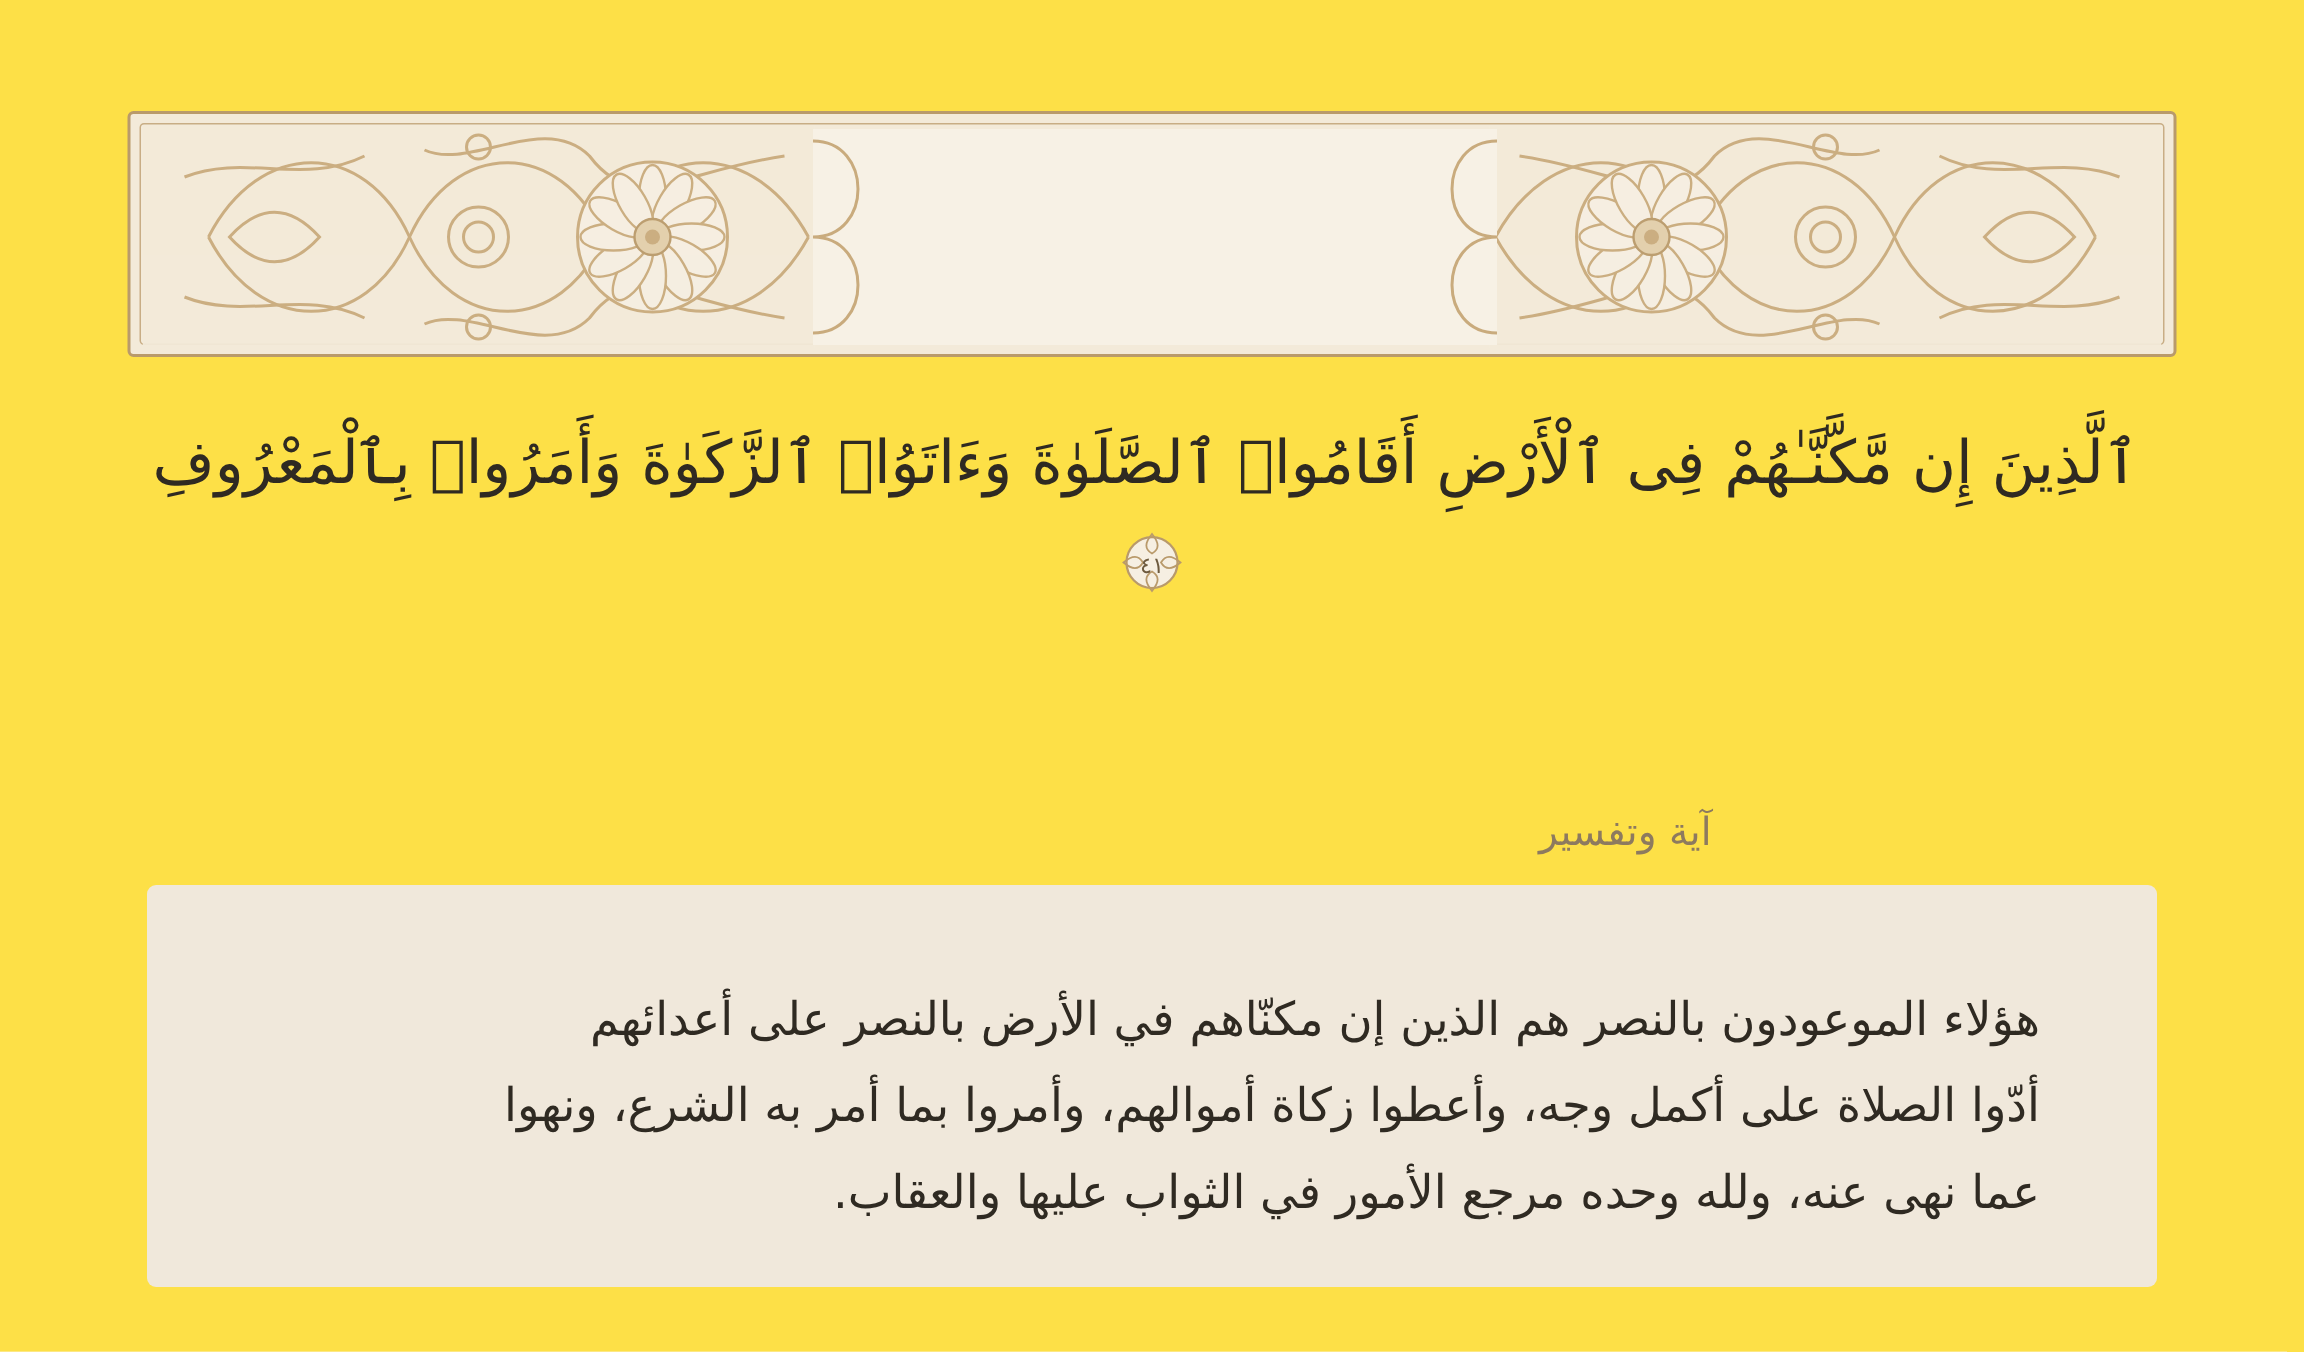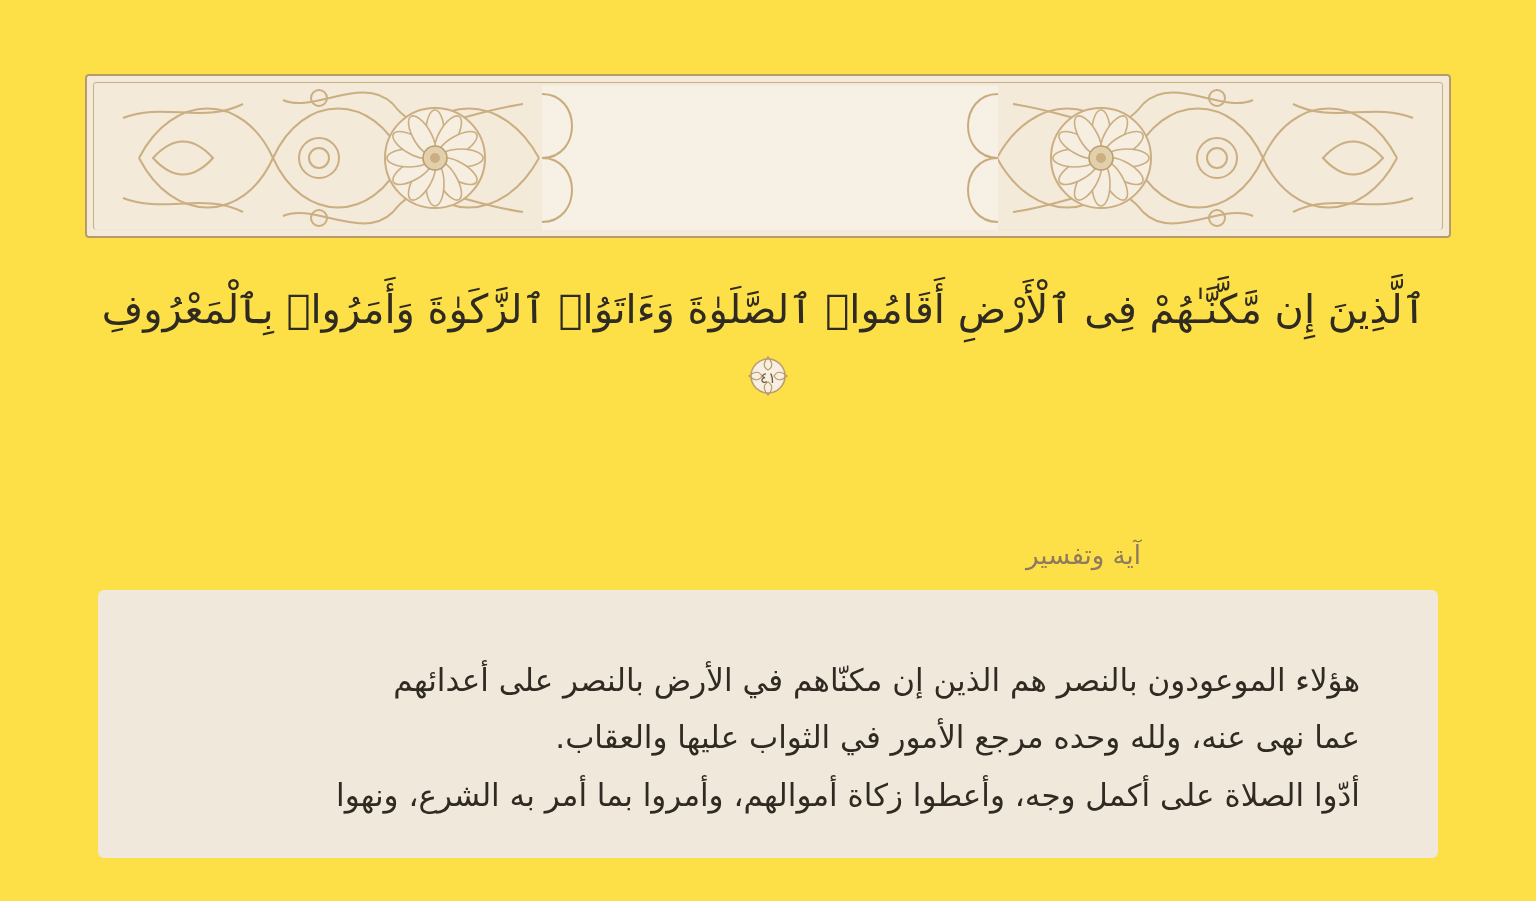--- a/index.html
+++ b/index.html
@@ -307,17 +307,17 @@
           <text x="22" y="29" text-anchor="middle" font-size="15" fill="#6d5a3e" font-family="DejaVu Sans, sans-serif">٤١</text>
         </svg>
       </span>
     </span>
   </div>
 
   <div class="section-label">آية وتفسير</div>
 
   <div class="tafsir-box">
     <div class="tafsir-text">هؤلاء الموعودون بالنصر هم الذين إن مكنّاهم في الأرض بالنصر على أعدائهم</div>
+    <div class="tafsir-text">أدّوا الصلاة على أكمل وجه، وأعطوا زكاة أموالهم، وأمروا بما أمر به الشرع، ونهوا</div>
     <div class="tafsir-text">عما نهى عنه، ولله وحده مرجع الأمور في الثواب عليها والعقاب.</div>
-    <div class="tafsir-text">أدّوا الصلاة على أكمل وجه، وأعطوا زكاة أموالهم، وأمروا بما أمر به الشرع، ونهوا</div>
   </div>
 
 </div>
 
 </body></html>

